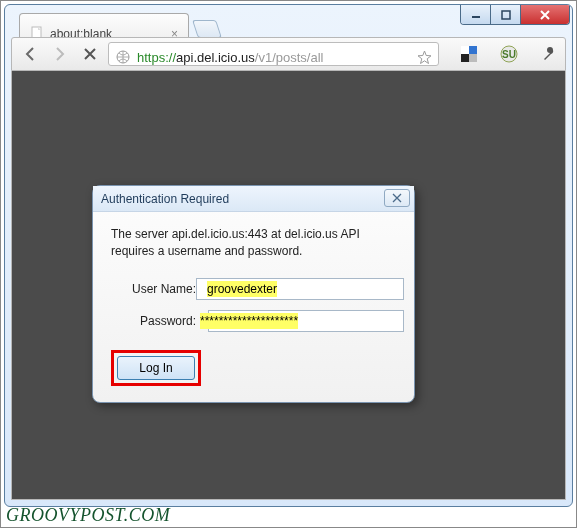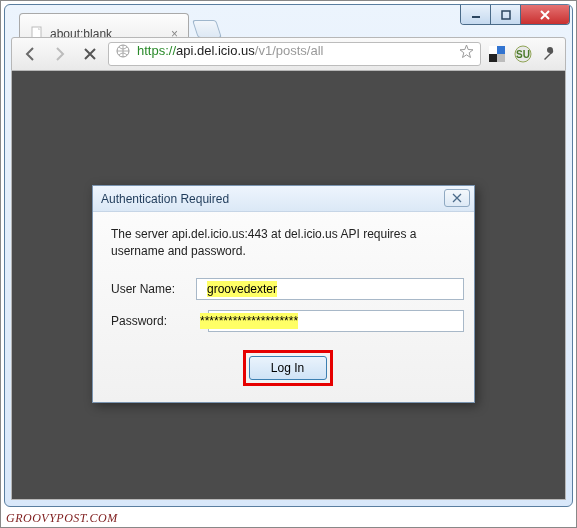--- a/index.html
+++ b/index.html
@@ -94,49 +94,49 @@
     border-radius:3px;
   }
   .nav-btn.enabled { color:#555; }
   .omnibox {
     flex: 1;
     height: 24px;
     background: #fff;
     border: 1px solid #bcbcbc;
     border-radius: 3px;
     display: flex;
-    align-items: flex-start;
+    align-items: flex-end;
     padding: 0 6px;
     gap: 6px;
   }
   .url-text { flex:1; color:#333; font-size:13px; }
   .url-scheme { color:#2a8a2a; }
   .url-host { color:#222; }
   .url-path { color:#999; }
   .omni-icon { width:16px; height:16px; display:flex; align-items:center; justify-content:center; }
-  .ext-icon { width:20px; height:20px; display:flex; align-items:center; justify-content:center; }
+  .ext-icon { width:20px; height:20px; display:flex; align-items:center; justify-content:center;margin-left:14px; }
 
   
   .content {
     position:absolute;
     top:66px; left:6px; right:6px; bottom:6px;
     background:#4b4b4b;
     border:1px solid #b7b7b7;
     border-top:none;
   }
 
   
   .dialog {
     position:absolute;
     top:185px; left:92px;
-    width:383px;
+    width:323px;
     background: linear-gradient(#fdfdfd,#f1f1f1);
     border:1px solid #7a94b0;
     box-shadow: 3px 3px 10px rgba(0,0,0,0.4);
-    border-radius:0;
+    border-radius:8px;
   }
   .dlg-title {
     height:26px;
     background: linear-gradient(#eef5fd,#dbe8f6);
     border-bottom:1px solid #c6d5e6;
     display:flex; align-items:center;
     padding:0 8px;
     font-size:12px; color:#1f3b5a;
     position:relative;
   }
@@ -145,51 +145,51 @@
     width:26px; height:18px;
     background:linear-gradient(#f4f8fc,#dde9f5);
     border:1px solid #8fa9c2;
     border-radius:3px;
     display:flex;align-items:center;justify-content:center;
     color:#4b6b8a;
   }
   .dlg-body { padding: 14px 10px 16px 18px; }
   .dlg-msg { color:#222; line-height:1.4; margin-bottom:18px; }
   .form-row { display:flex; align-items:center; margin-bottom:10px; }
-  .form-label { width:85px; text-align:left; color:#222; }
+  .form-label { width:85px; text-align:right; color:#222; }
   .form-input {
     flex:1; height:22px;
     border:1px solid #a8b8c8;
     padding:0 4px;
     font-family: inherit;
     font-size:12px;
   }
   .hl { background:#ffff66; }
-  .dlg-buttons { display:flex; justify-content:center; gap:10px; margin-top:18px; }
+  .dlg-buttons { display:flex; justify-content:flex-start; gap:10px; margin-top:18px; }
   .btn {
     min-width:78px; height:24px;
     background:linear-gradient(#f7f7f7,#e3e3e3);
     border:1px solid #888;
     border-radius:3px;
     font-size:12px;
     display:flex;align-items:center;justify-content:center;
   }
   .btn-primary {
     background:linear-gradient(#eaf3fc,#cfe3f6);
     border:1px solid #3c7fb1;
   }
   .red-box { border:3px solid #e60000; padding:3px; display:inline-flex; }
 
   .watermark {
     position:absolute;
     left:6px; bottom:2px;
-    color:#7f1d1d;
+    color:#14532d;
     font-style:italic;
     font-family: Georgia, serif;
-    font-size:12px;
+    font-size:18px;
     letter-spacing:0.5px;
   }
 </style>
 </head>
 <body>
 
 <div class="outer-border">
   <div class="window-frame">
 
     <div class="titlebar">

